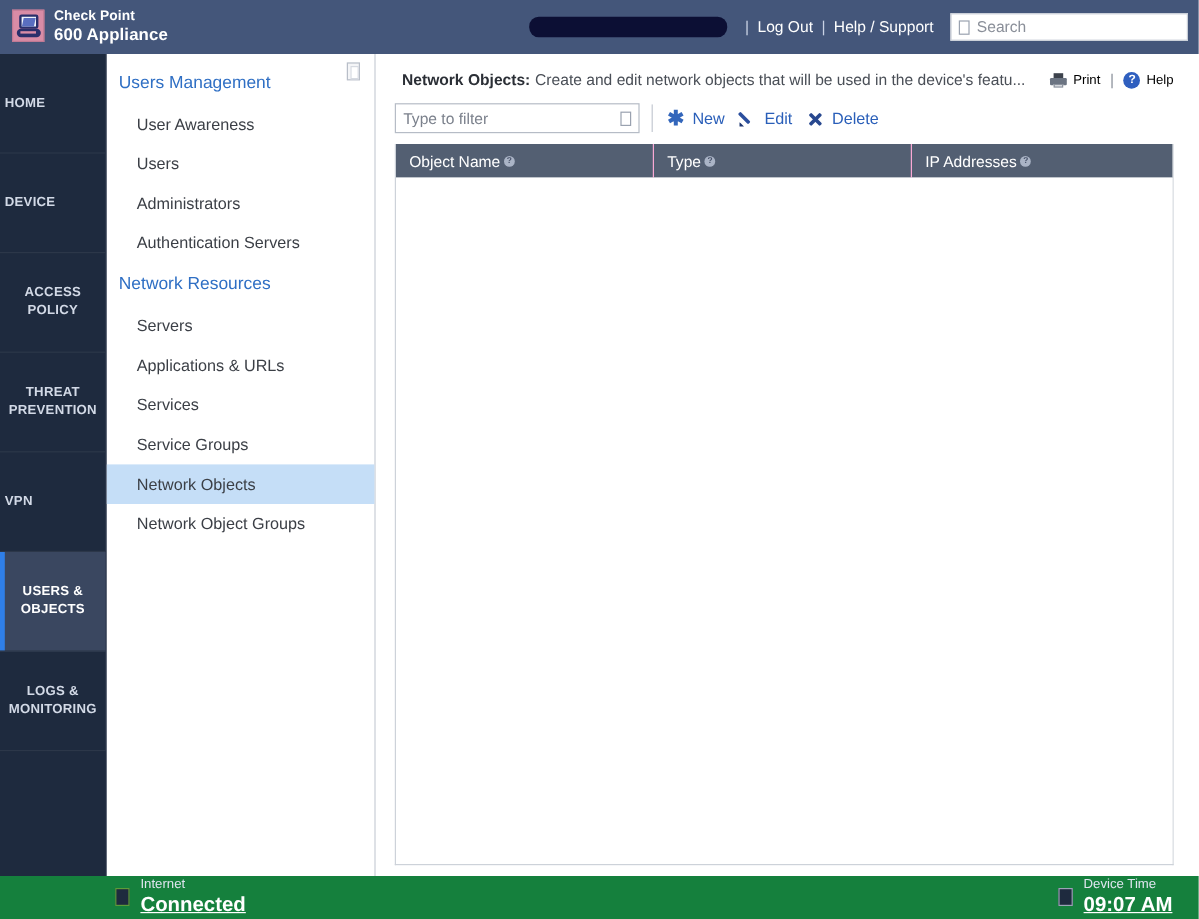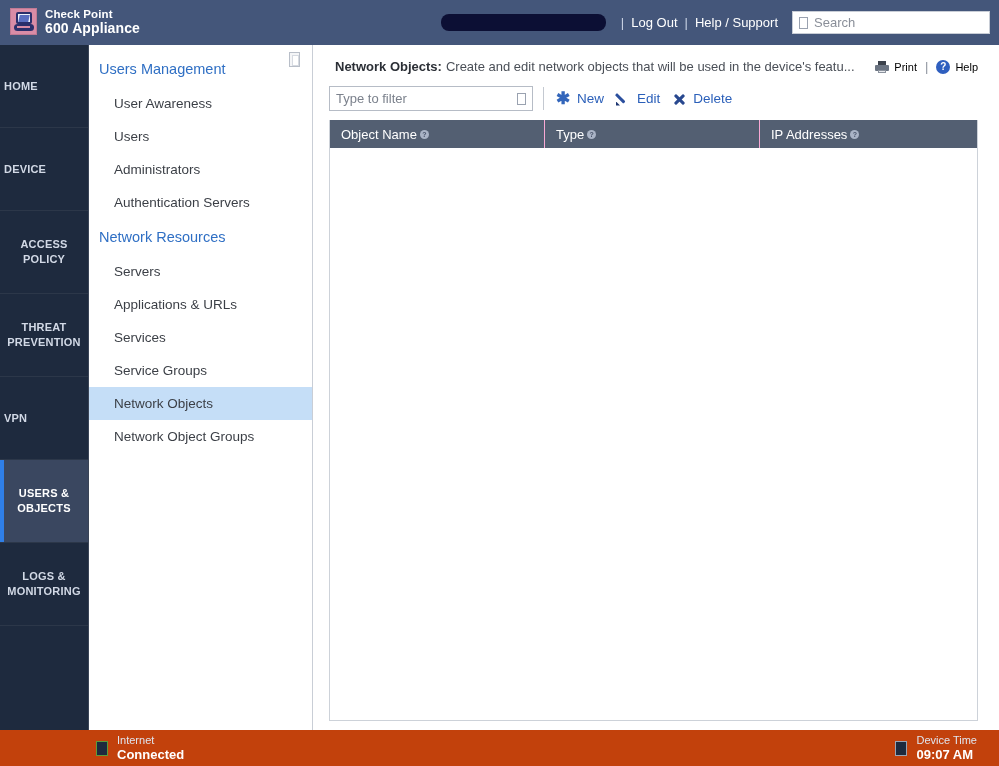--- a/index.html
+++ b/index.html
@@ -482,21 +482,21 @@
   .tbody {
     flex: 1 1 auto;
     background: #ffffff;
     min-height: 0;
   }
 
   
   .statusbar {
     height: 36px;
     flex: 0 0 36px;
-    background: #c2410c;
+    background: #15803d;
     display: flex;
     align-items: center;
     position: relative;
   }
 
   .status-left {
     display: flex;
     align-items: center;
     gap: 9px;
     padding-left: 96px;
@@ -519,21 +519,21 @@
 
   .clock-glyph {
     width: 12px; height: 15px;
     border: 1px solid #9aa4b5;
     background: #1e2a3e;
     flex: 0 0 12px;
   }
 
   .status-txt { line-height: 1.2; }
   .status-l1 { color: #dfe5ef; font-size: 11px; }
-  .status-l2 { color: #ffffff; font-size: 13px; font-weight: bold; }
+  .status-l2 { color: #ffffff; font-size: 17px; font-weight: bold; text-decoration: underline; }
   .status-right .status-txt { text-align: left; }
 </style>
 </head>
 <body>
 
 <div id="app">
 
   <div class="topbar">
 
     <div class="brand">

